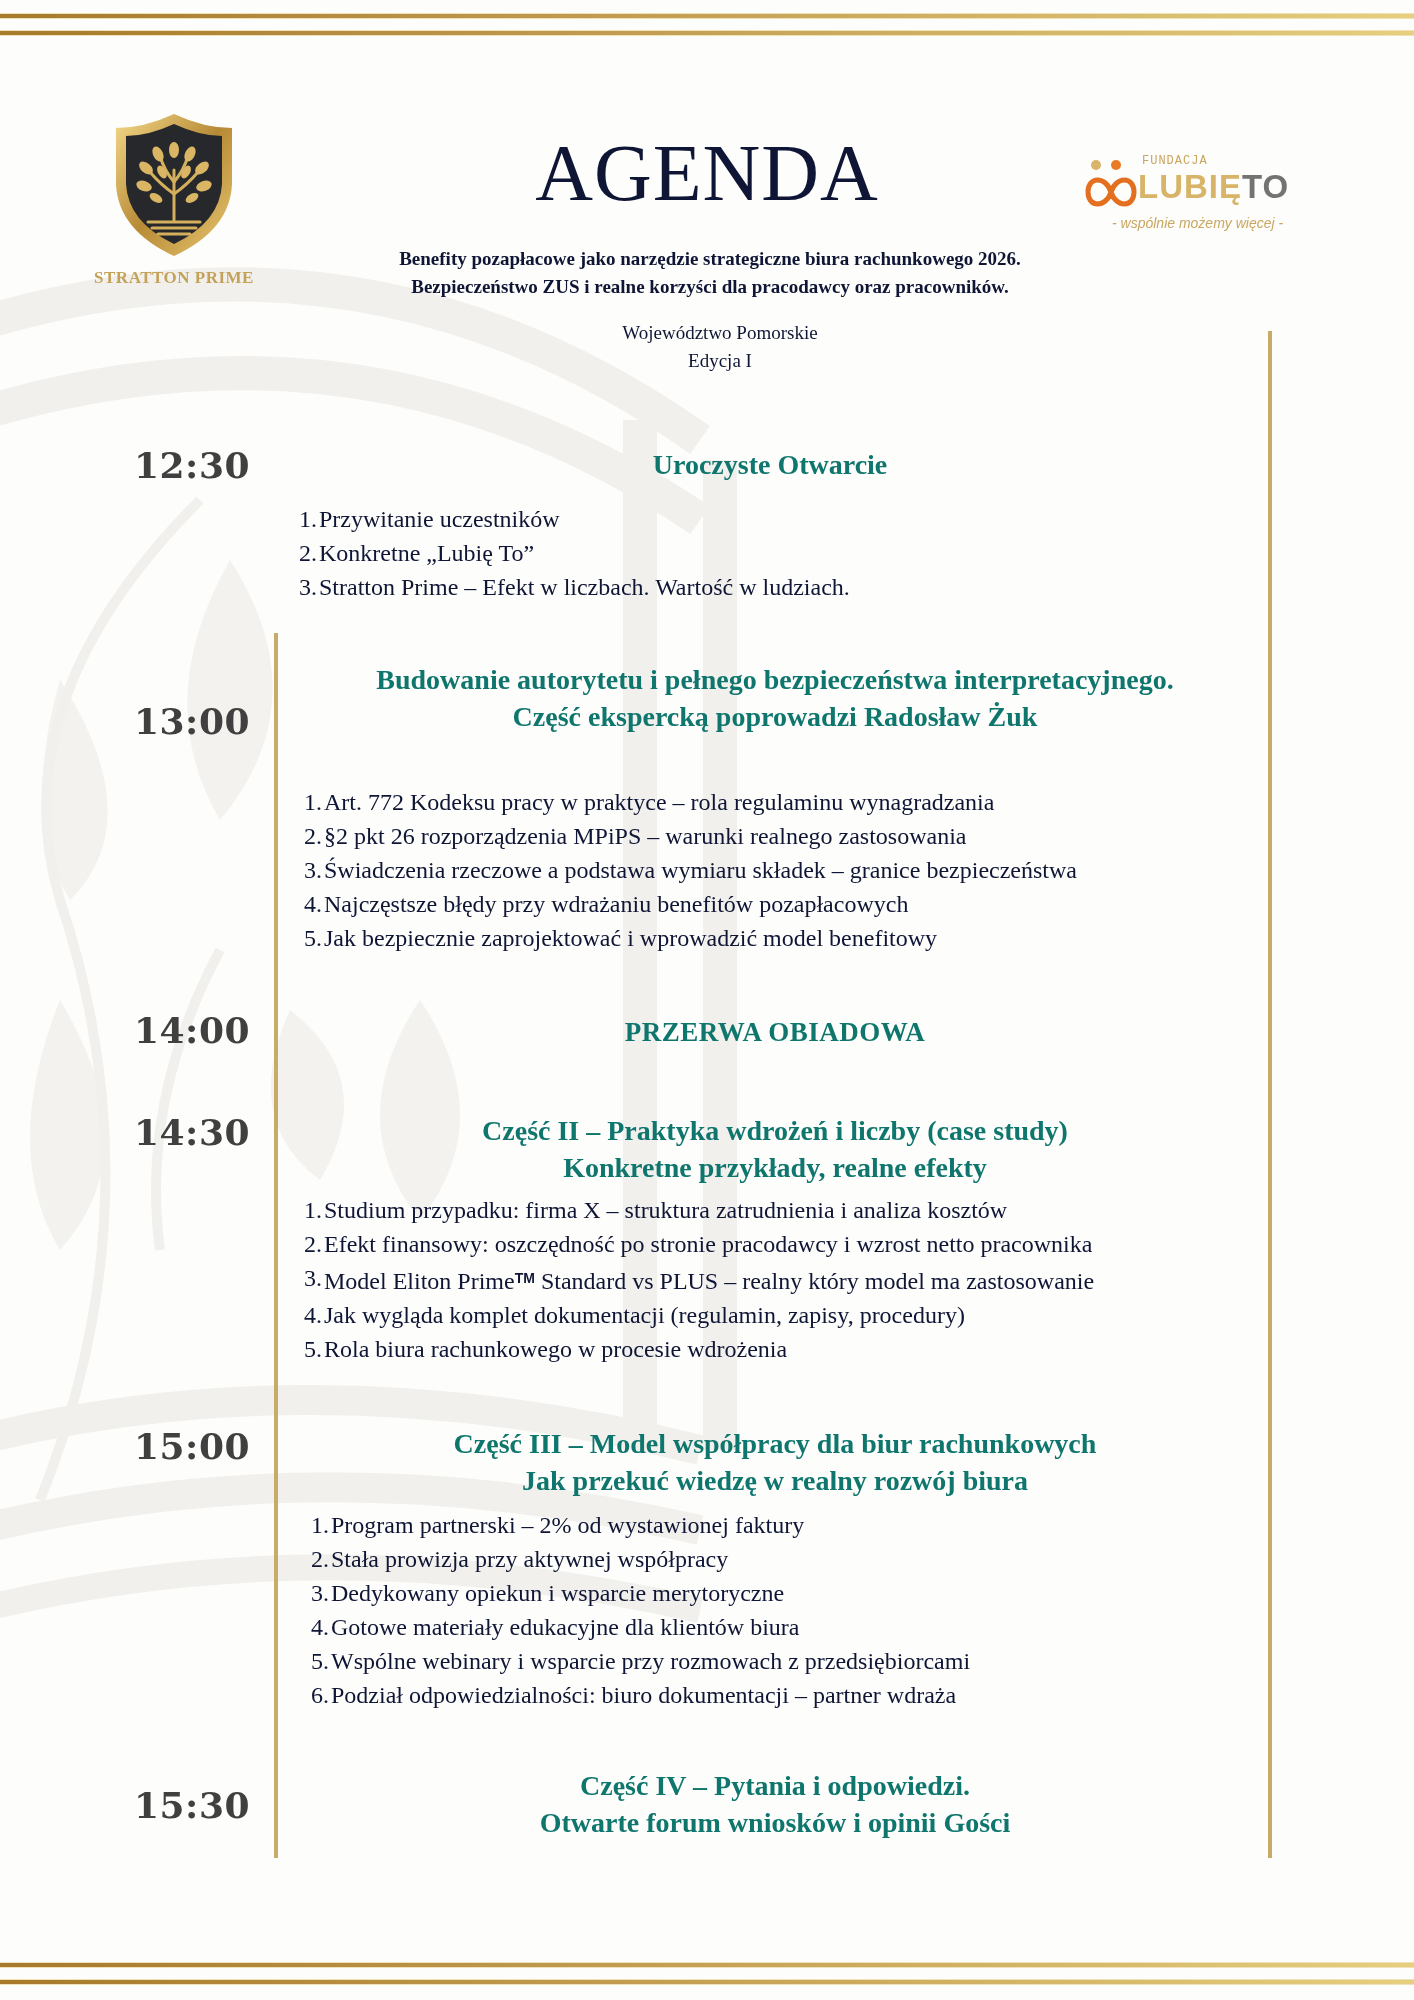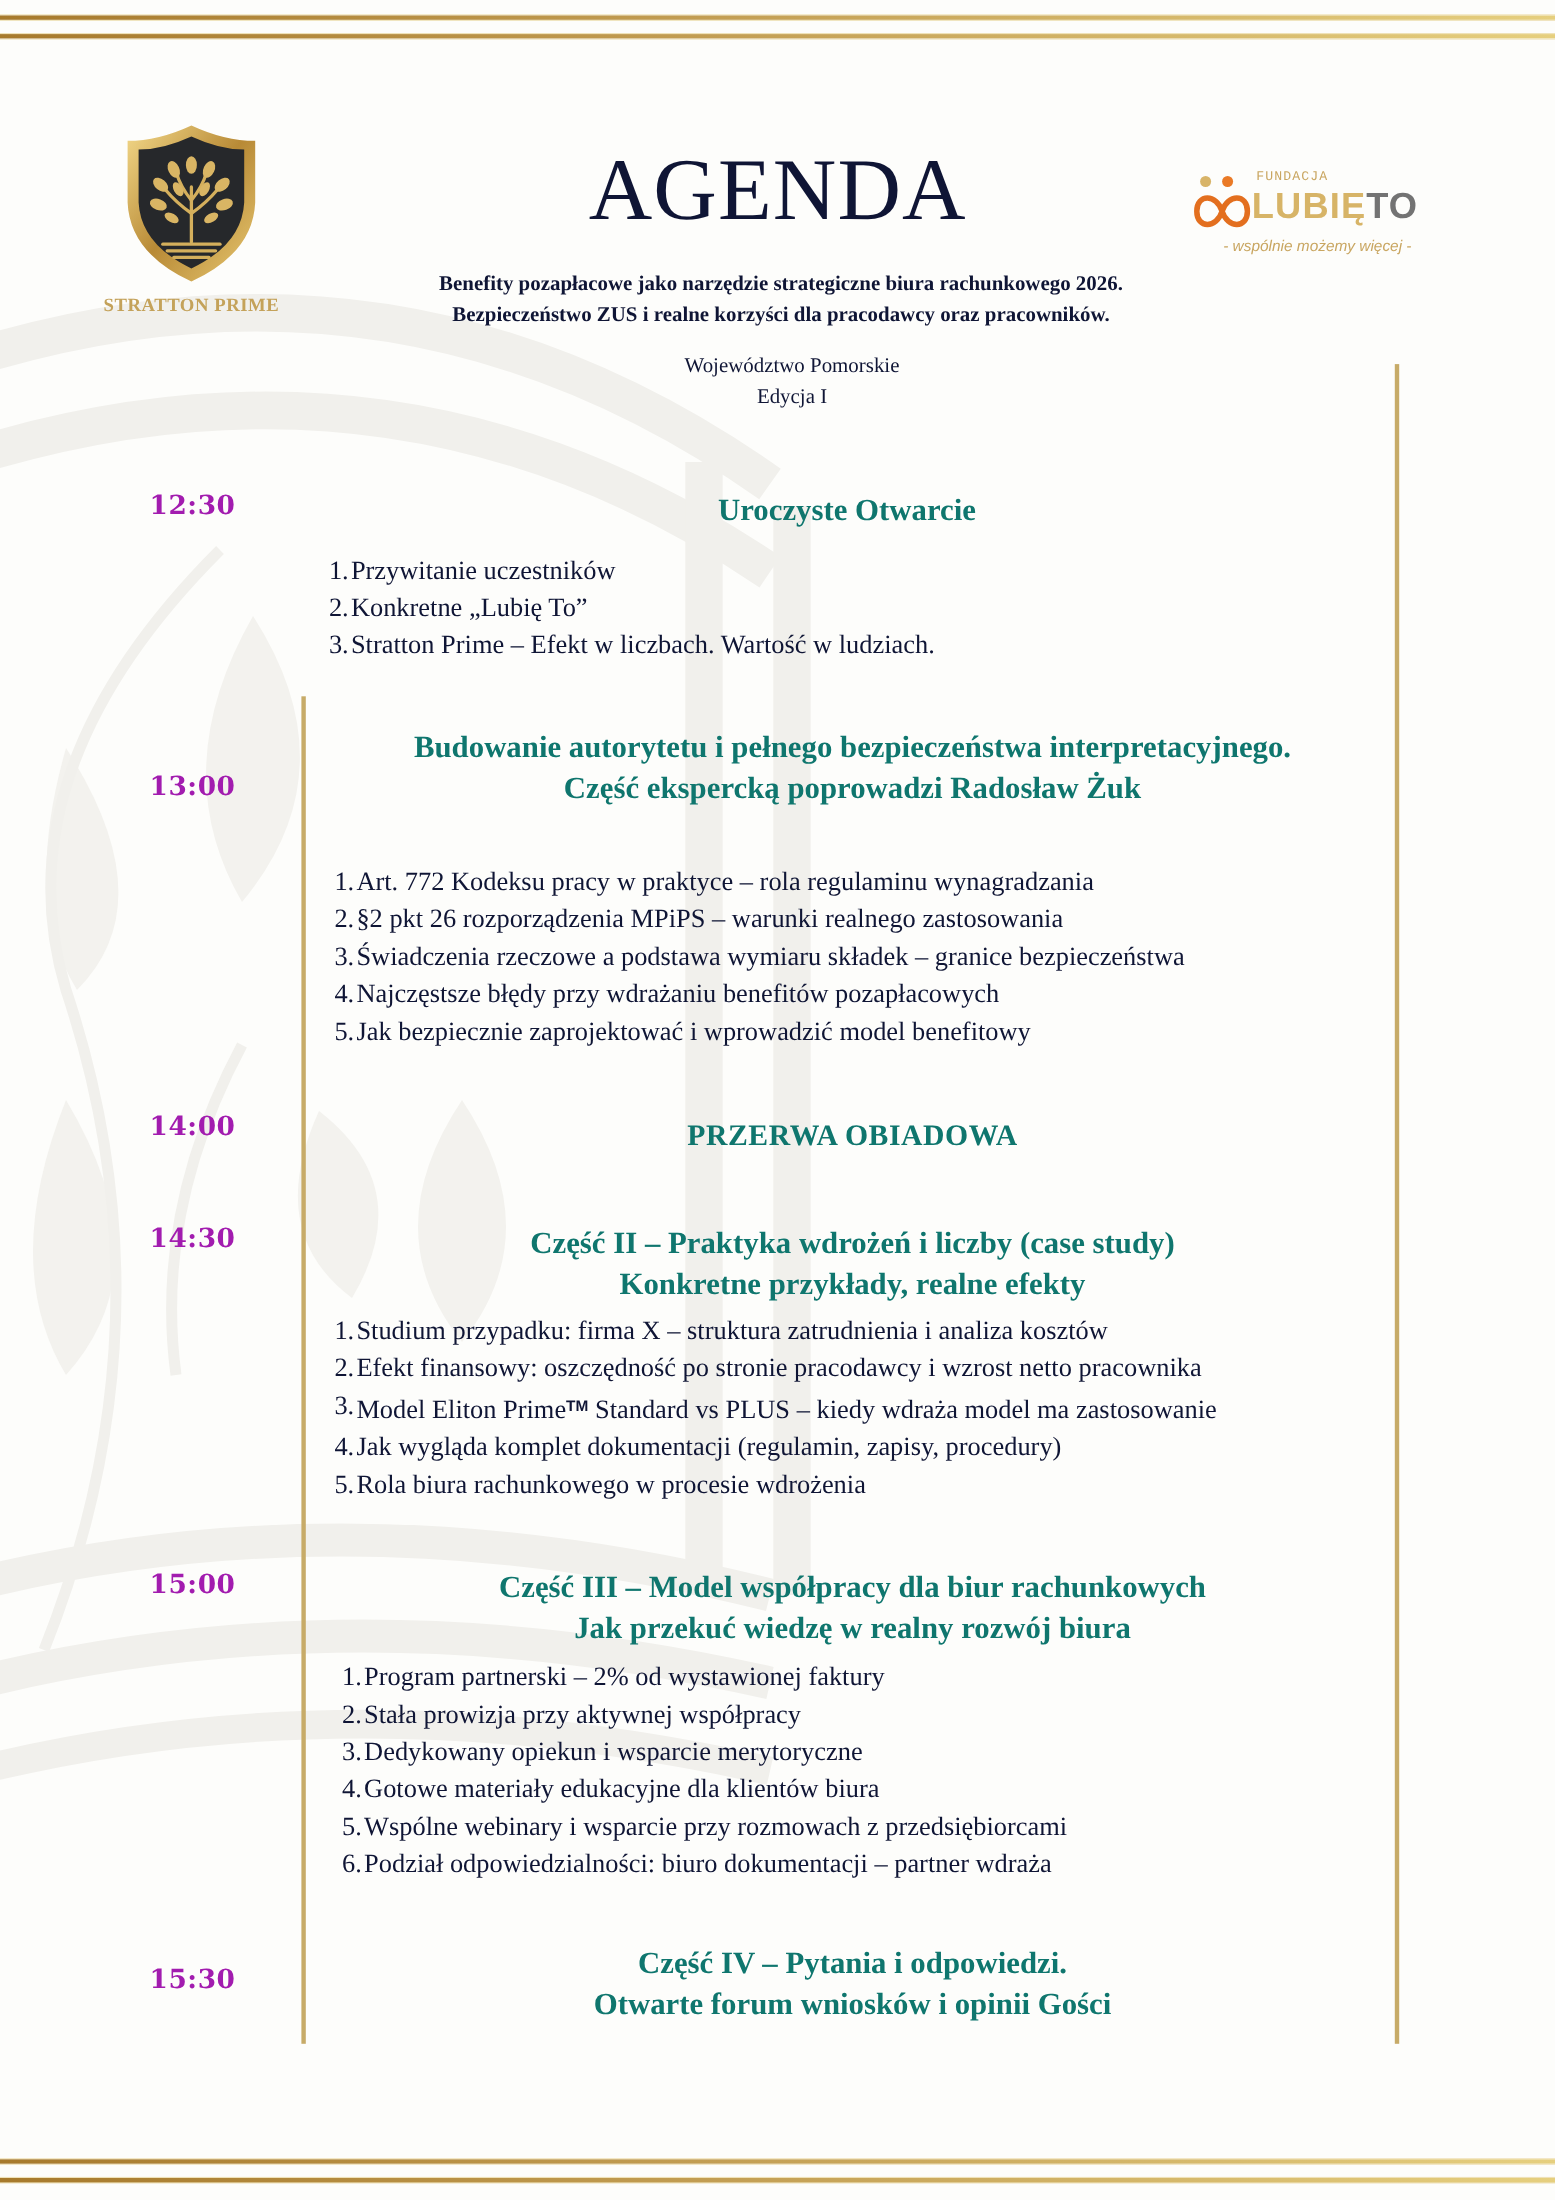--- a/index.html
+++ b/index.html
@@ -42,23 +42,23 @@
   .subtitle {
     position: absolute; left: 300px; width: 820px; top: 245px; text-align: center;
     font-weight: bold; font-size: 19px; line-height: 28px;
   }
   .region {
     position: absolute; left: 400px; width: 640px; top: 319px; text-align: center;
     font-size: 19px; line-height: 28px;
   }
 
   .time {
-    position: absolute; left: 100px; width: 150px; text-align: center;
-    font-family: "DejaVu Serif", serif; font-weight: bold; font-size: 24px;
-    color: #a21caf; letter-spacing: 0.5px;
+    position: absolute; left: 100px; width: 150px; text-align: right;
+    font-family: "DejaVu Serif", serif; font-weight: bold; font-size: 36px;
+    color: #404040; letter-spacing: 0.5px;
   }
   .heading {
     position: absolute; left: 280px; width: 990px; text-align: center;
     font-weight: bold; font-size: 28px; line-height: 37px; color: #0f766e;
   }
   .heading.caps { font-size: 27px; letter-spacing: 0.5px; }
   .items { position: absolute; margin: 0; padding: 0; list-style: none; font-size: 24px; line-height: 34px; }
   .items li { display: flex; white-space: nowrap; }
   .items .num { display: inline-block; width: 24px; text-align: right; margin-right: 2px; }
   .tm { font-family: "Liberation Sans", sans-serif; font-size: 14px; font-weight: bold; vertical-align: 6px; }
@@ -217,21 +217,21 @@
   <li>
       <span class="num">1.</span>
       <span>Studium przypadku: firma X – struktura zatrudnienia i analiza kosztów</span>
     </li>
   <li>
       <span class="num">2.</span>
       <span>Efekt finansowy: oszczędność po stronie pracodawcy i wzrost netto pracownika</span>
     </li>
   <li>
       <span class="num">3.</span>
-      <span><span>Model Eliton Prime</span><span class="tm">TM</span><span style="white-space:pre;"> Standard vs PLUS – kiedy wdraża model ma zastosowanie</span></span>
+      <span><span>Model Eliton Prime</span><span class="tm">TM</span><span style="white-space:pre;"> Standard vs PLUS – realny który model ma zastosowanie</span></span>
     </li>
   <li>
       <span class="num">4.</span>
       <span>Jak wygląda komplet dokumentacji (regulamin, zapisy, procedury)</span>
     </li>
   <li>
       <span class="num">5.</span>
       <span>Rola biura rachunkowego w procesie wdrożenia</span>
     </li>
 </ul>

